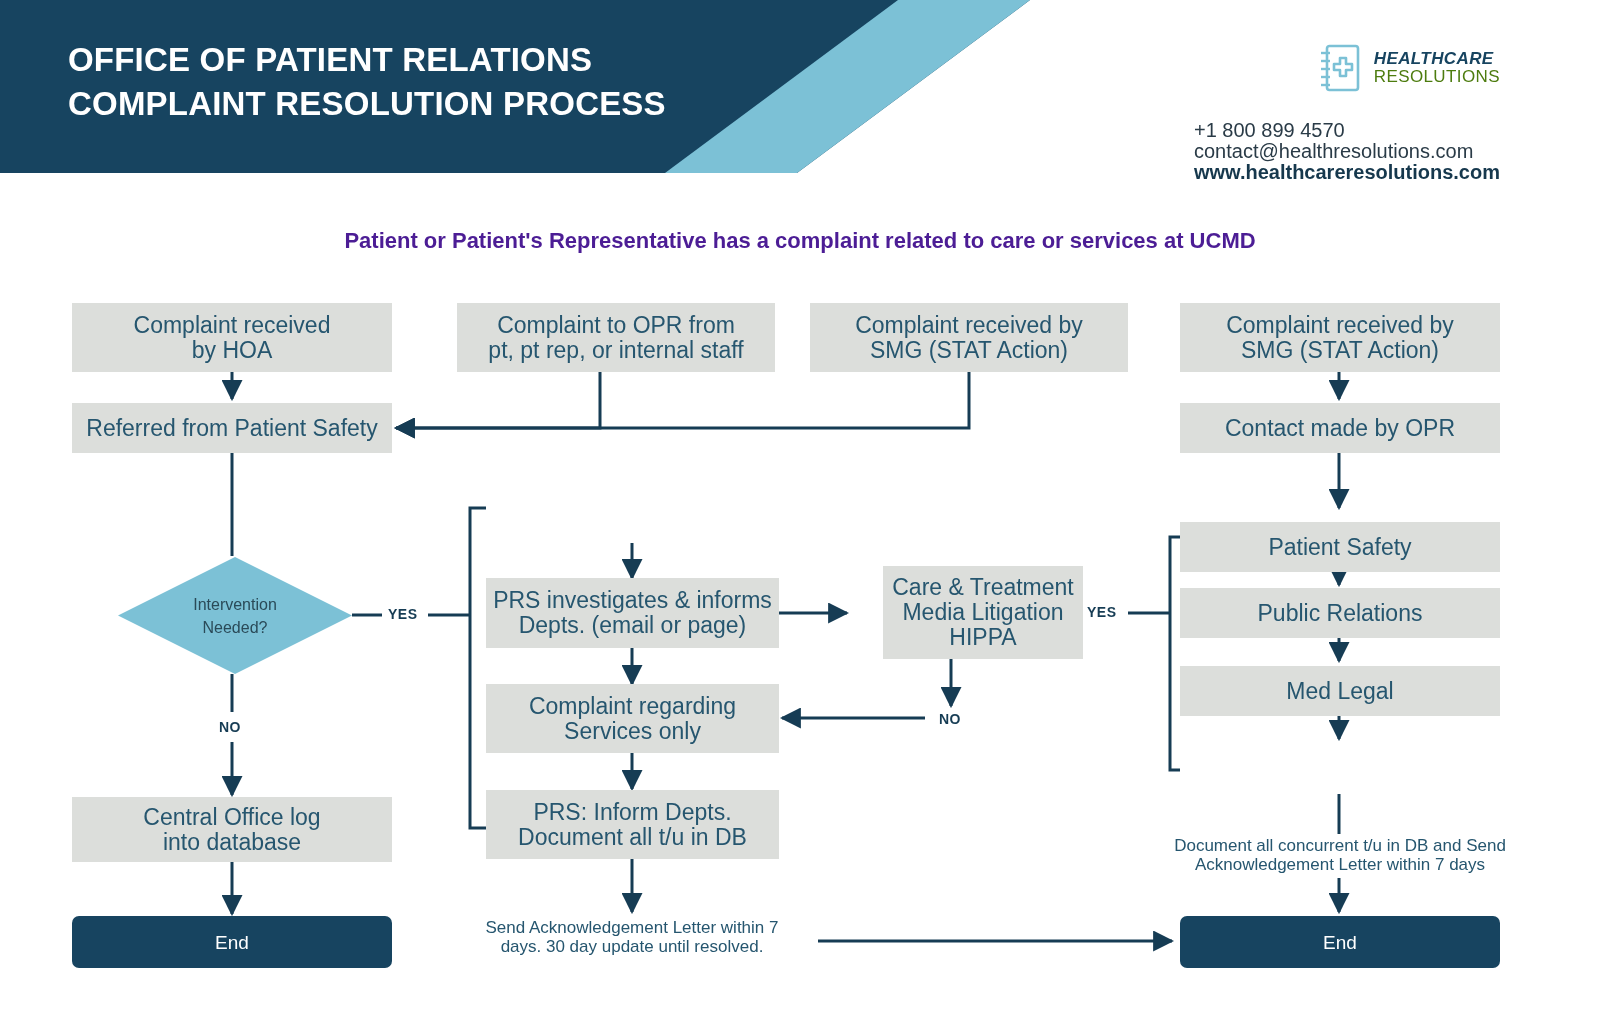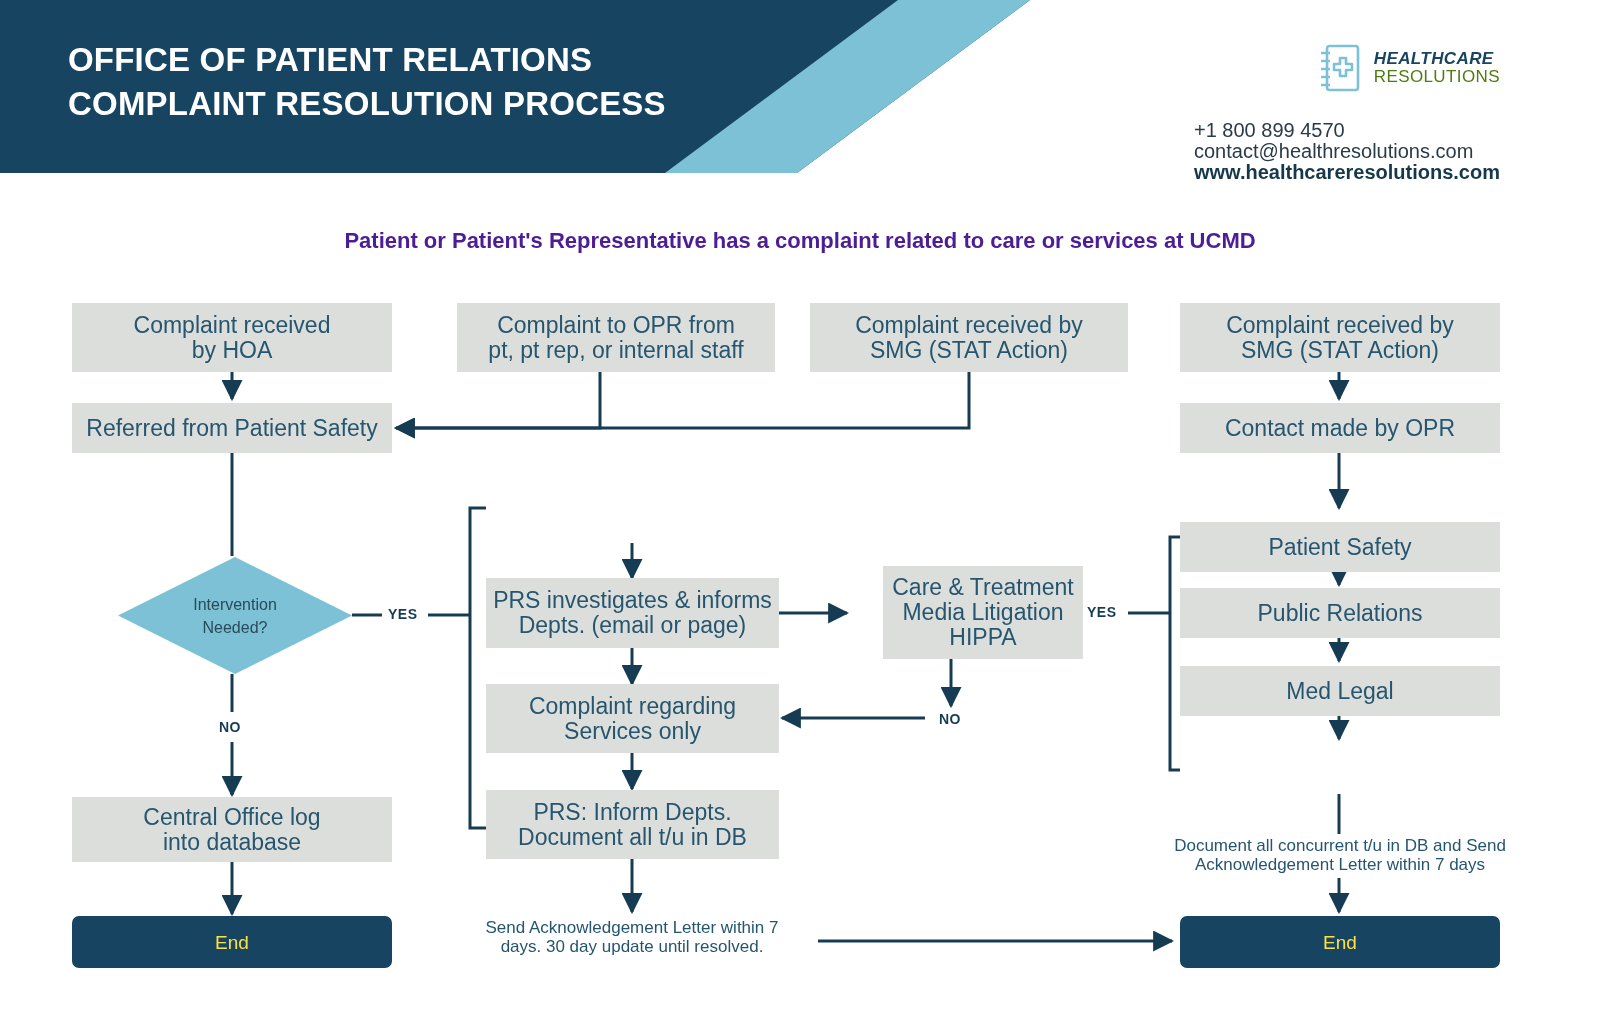--- a/index.html
+++ b/index.html
@@ -55,21 +55,21 @@
   
   .node {
     position:absolute;
     background:#dcdedb;
     color:#26566f;
     display:flex; align-items:center; justify-content:center;
     text-align:center;
     font-size:23px; line-height:25px;
   }
   .node.end {
-    background:#174460; color:#fde047; border-radius:7px;
+    background:#174460; color:#ffffff; border-radius:7px;
     font-size:19px;
   }
   .diamond {
     position:absolute;
     background:#7cc1d6;
     color:#2a4a58;
     display:flex; align-items:center; justify-content:center;
     text-align:center; font-size:16px; line-height:23px;
     clip-path: polygon(50% 0, 100% 50%, 50% 100%, 0 50%);
   }

